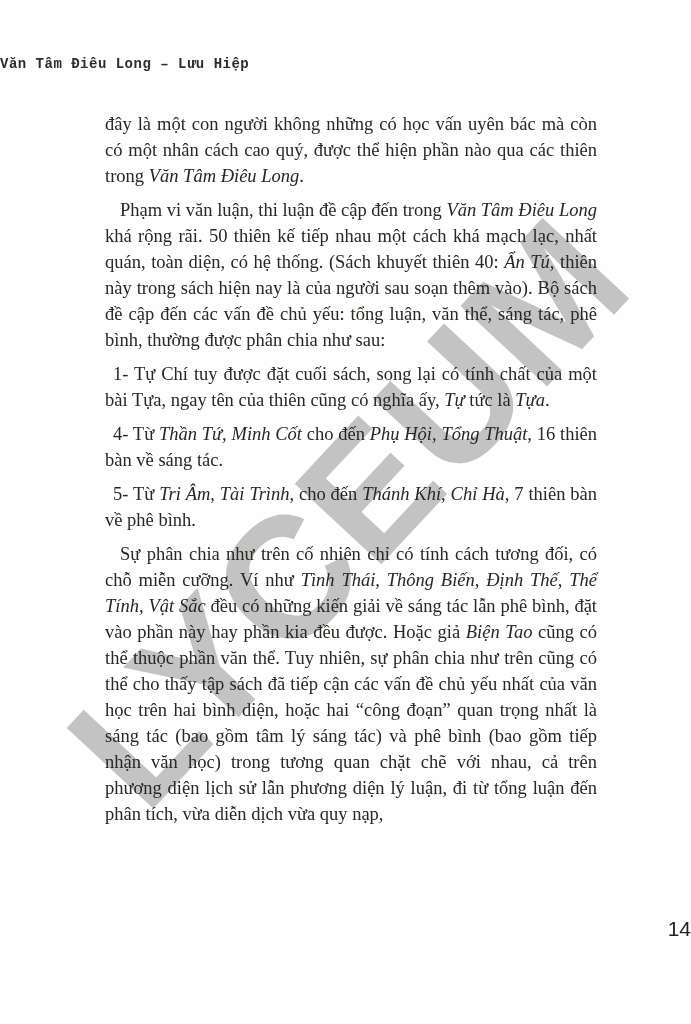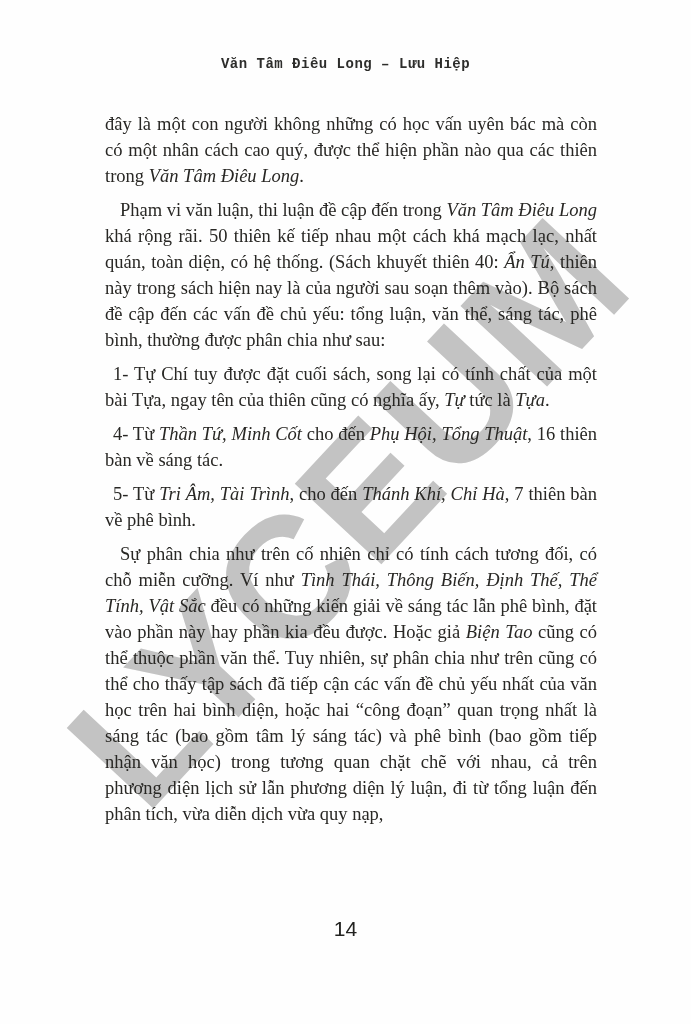--- a/index.html
+++ b/index.html
@@ -28,21 +28,21 @@
     color: #c3c3c3;
     white-space: nowrap;
     z-index: 0;
     user-select: none;
   }
   .running-header {
     position: absolute;
     top: 56px;
     left: 0;
     width: 100%;
-    text-align: center;
+    text-align: left;
     font-family: "Liberation Mono", monospace;
     font-weight: 700;
     font-size: 14px;
     letter-spacing: 0.5px;
     color: #2d2d2b;
     z-index: 1;
   }
   .content {
     position: absolute;
     left: 97px;
@@ -62,21 +62,21 @@
     text-indent: 8px;
     margin-top: 10px;
   }
   .p3 { margin-top: 13px; }
   .content i { font-style: italic; }
   .page-number {
     position: absolute;
     top: 917px;
     left: 0;
     width: 100%;
-    text-align: center;
+    text-align: right;
     font-family: "Liberation Sans", sans-serif;
     font-size: 21px;
     color: #222220;
     z-index: 1;
   }
 </style>
 </head>
 <body>
 
 <div class="page">

